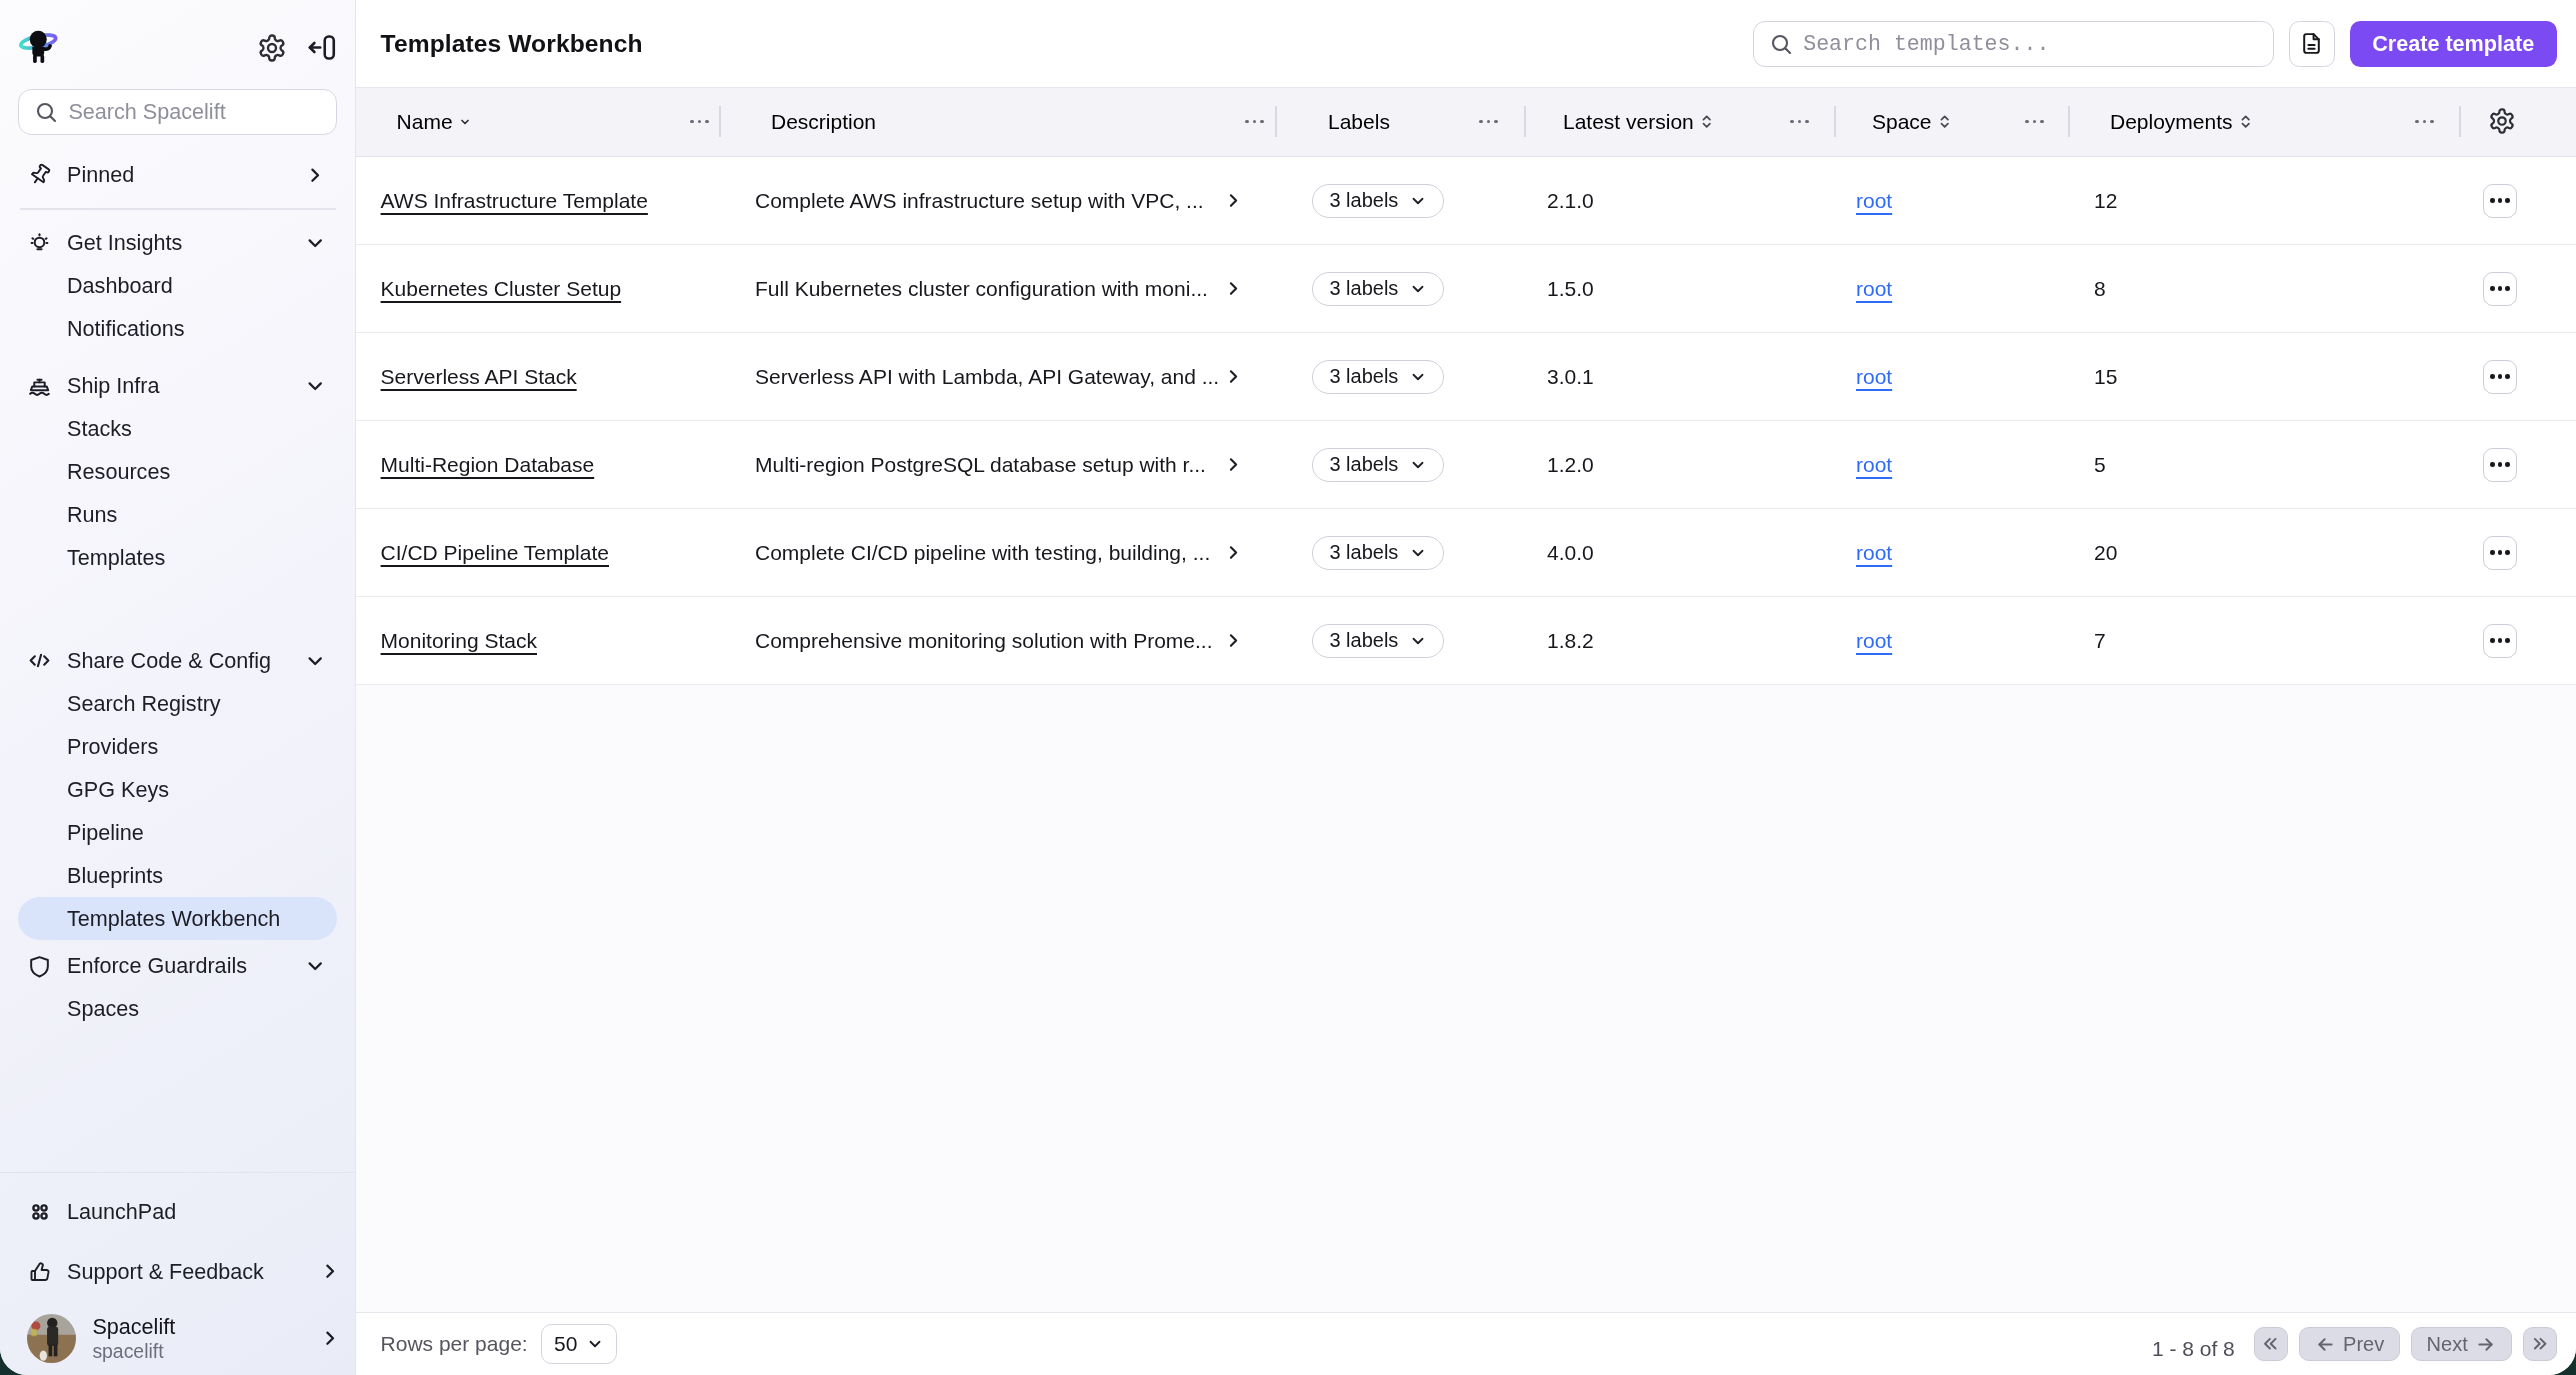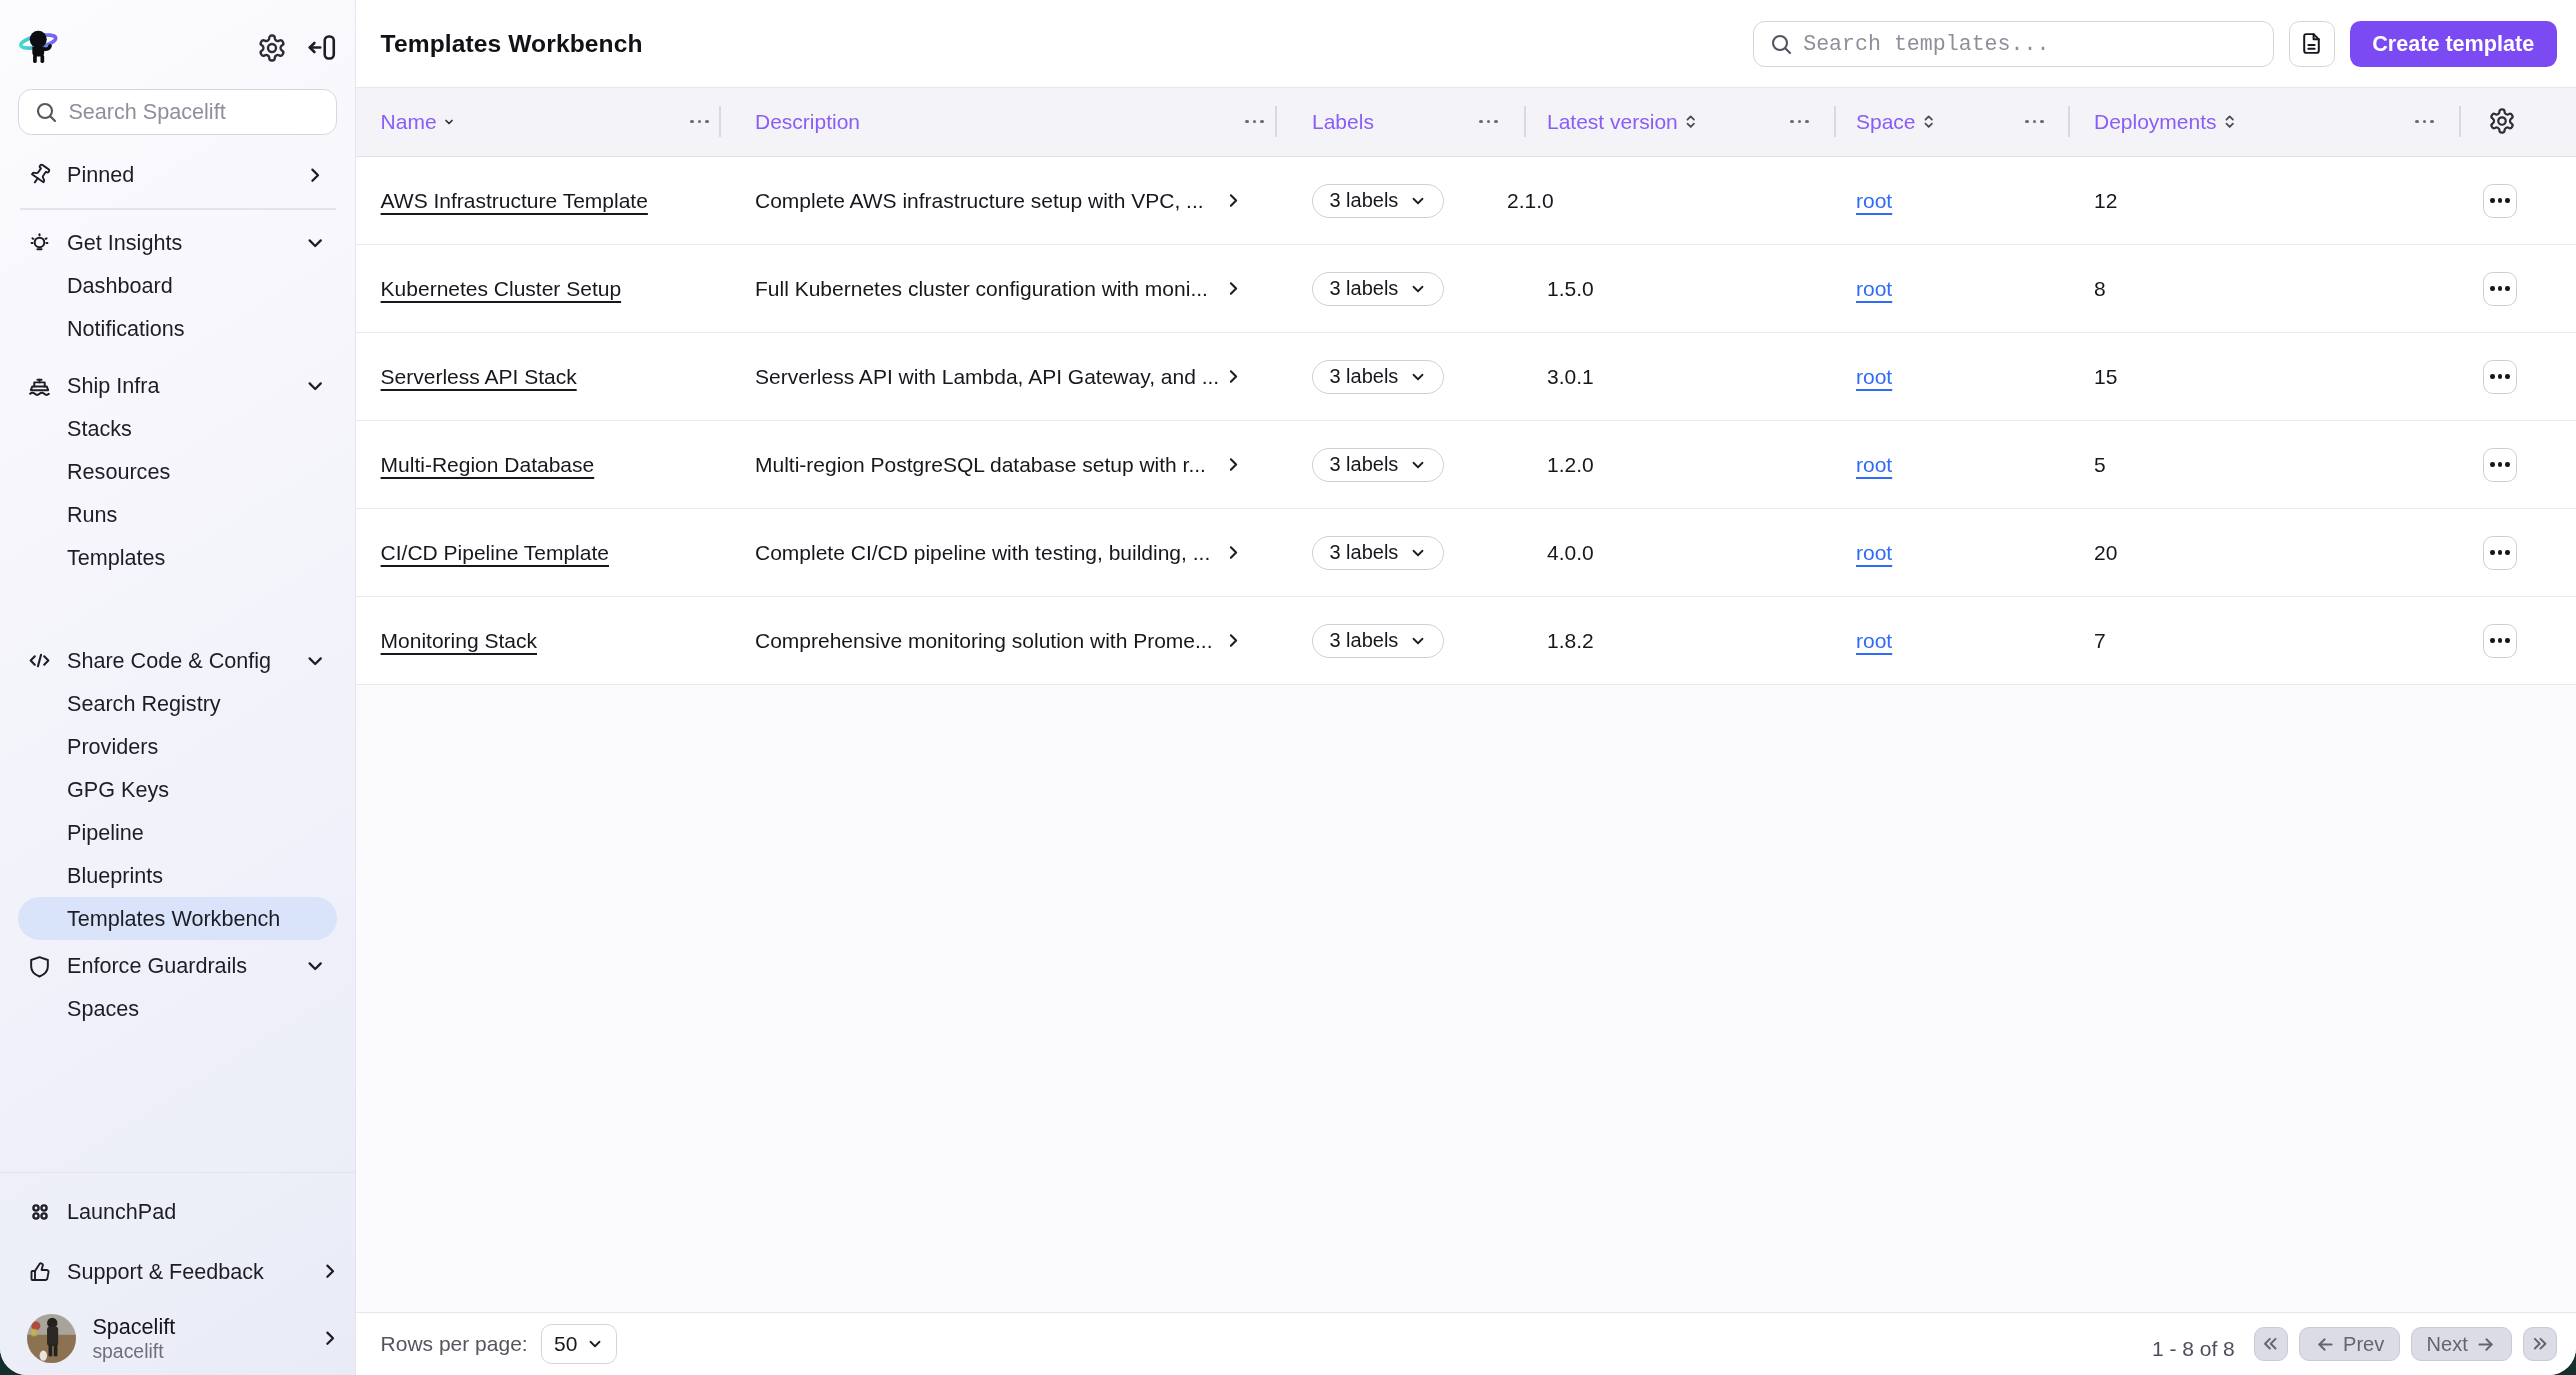--- a/index.html
+++ b/index.html
@@ -96,21 +96,21 @@
     font-family:"Liberation Sans", sans-serif; cursor:pointer;
   }
 
   
   .thead {
     position:relative; height:69px; min-height:69px;
     background:#f3f3f8; border-bottom:1.5px solid #e2e2ea;
   }
   .th-cell {
     position:absolute; top:0; height:67px; display:flex; align-items:center; gap:3px;
-    font-size:21px; color:#8b5cf6;
+    font-size:21px; color:#000000;margin-left:16px;
   }
   .th-dots {
     position:absolute; top:18.6px; width:33px; height:30px;
     display:flex; align-items:center; justify-content:center; gap:3.7px;
     background:none; border:none; cursor:pointer;
   }
   .dot { width:3.7px; height:3.7px; border-radius:50%; background:#6a6a76; }
   .th-div { position:absolute; top:18px; width:1.5px; height:31px; background:#d9d9e2; }
   .th-gear { position:absolute; top:19.4px; background:none; border:none; cursor:pointer; }
 
@@ -535,21 +535,21 @@
             </button>
           </div>
         <div class="tc" style="left:956px">
             <button class="labels-btn">
               <span>3 labels</span>
               <svg class="ic" width="18" height="18" viewBox="0 0 24 24">
                 <use href="#chev-down"></use>
               </svg>
             </button>
           </div>
-        <div class="tc" style="left:1151px">
+        <div class="tc" style="left:1191px">
             <span>2.1.0</span>
           </div>
         <div class="tc" style="left:1500px">
             <a class="root-link">root</a>
           </div>
         <div class="tc" style="left:1738px">
             <span>12</span>
           </div>
         <div class="tc" style="left:2127px">
             <button class="action-btn">

